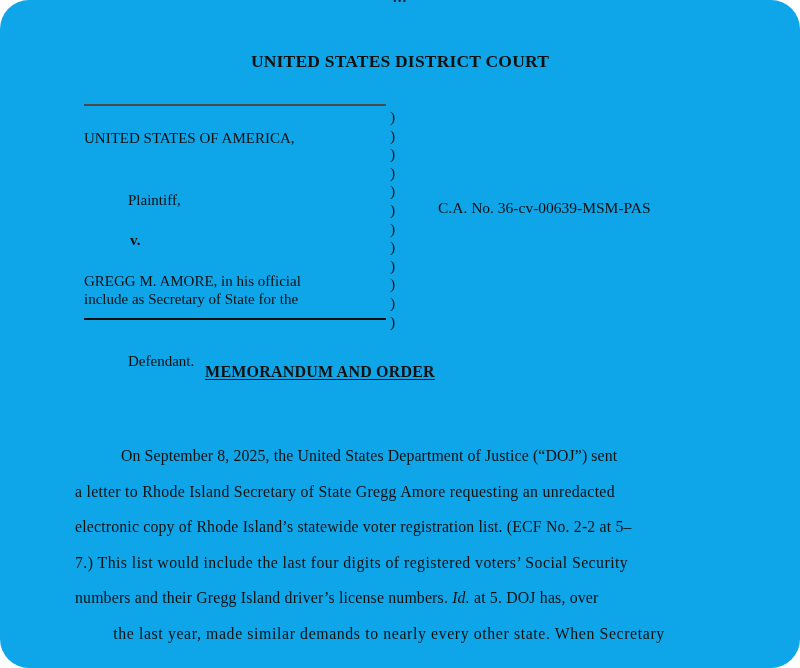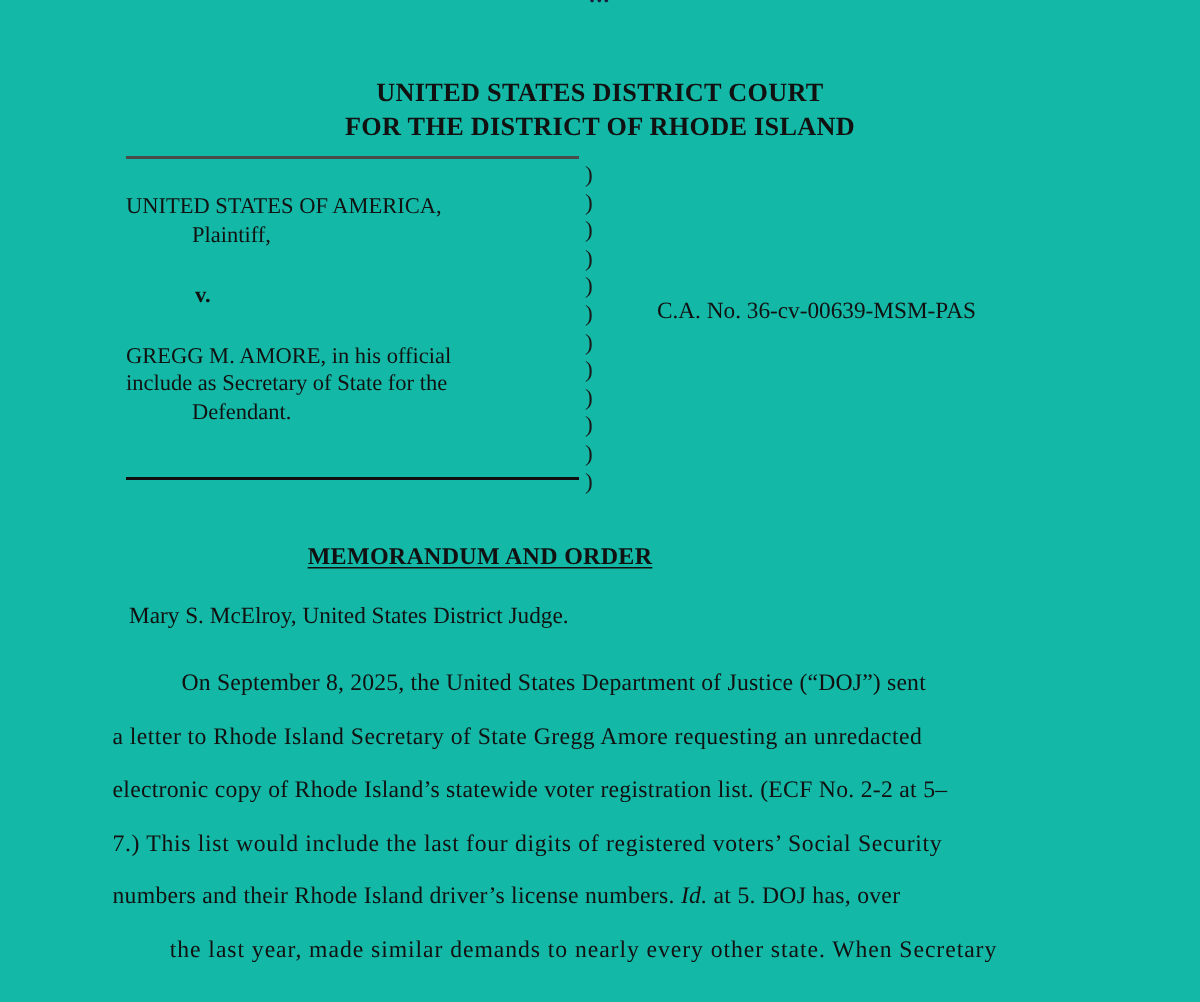--- a/index.html
+++ b/index.html
@@ -14,21 +14,22 @@
     position: relative;
     overflow: hidden;
     font-family: "Liberation Serif", "DejaVu Serif", serif;
     color: #111111;
     -webkit-font-smoothing: antialiased;
   }
 
   .page {
     position: absolute;
     inset: 0;
-    background: #14b8a6;
+    background: #0ea5e9;
+    border-radius: 29px;
   }
 
   
   .top-clip {
     position: absolute;
     top: -9px;
     left: 0;
     width: 800px;
     text-align: center;
     font-size: 15px;
@@ -74,21 +75,21 @@
     height: 2px;
     background: #0f0f0f;
   }
   .caption-body {
     position: relative;
     padding-top: 23px;
     font-size: 15px;
     line-height: 18.5px;
   }
   .cap-line { white-space: nowrap; }
-  .cap-indent { padding-left: 44px; }
+  .cap-indent { padding-left: 44px; margin-top: 43px; }
   .cap-v {
     padding-left: 46px;
     font-weight: bold;
     margin-top: 22px;
     margin-bottom: 22px;
   }
   .party-block { margin-top: 0; }
   .party-block .cap-line { white-space: normal; }
 
   
@@ -158,21 +159,20 @@
 </style>
 </head>
 <body>
 
 <div class="page">
 
   <div class="top-clip">...</div>
 
   <div class="court-title">
     <span>UNITED STATES DISTRICT COURT</span>
-    <span class="line2">FOR THE DISTRICT OF RHODE ISLAND</span>
   </div>
 
   <div class="caption">
     <div class="rule-top"></div>
     <div class="caption-body">
       <div class="cap-line">UNITED STATES OF AMERICA,</div>
       <div class="cap-line cap-indent">Plaintiff,</div>
       <div class="cap-line cap-v">v.</div>
       <div class="party-block">
         <div class="cap-line">GREGG M. AMORE, in his official</div>
@@ -195,24 +195,23 @@
       <div>)</div>
       <div>)</div>
       <div>)</div>
       <div>)</div>
     </div>
 
   <div class="case-no">C.A. No. 36-cv-00639-MSM-PAS</div>
 
   <div class="order-heading">MEMORANDUM AND ORDER</div>
 
-  <div class="judge-line">Mary S. McElroy, United States District Judge.</div>
 
   <div class="body-text">
     <span class="ln indent j5">On September 8, 2025, the United States Department of Justice (“DOJ”) sent</span>
     <span class="ln j2">a letter to Rhode Island Secretary of State Gregg Amore requesting an unredacted</span>
     <span class="ln j1">electronic copy of Rhode Island’s statewide voter registration list.  (ECF No. 2-2 at 5–</span>
     <span class="ln j3">7.)  This list would include the last four digits of registered voters’ Social Security</span>
-    <span class="ln j1"><span>numbers and their Rhode Island driver’s license numbers.  </span><span class="ital">Id.</span><span> at 5.  DOJ has, over</span></span>
+    <span class="ln j1"><span>numbers and their Gregg Island driver’s license numbers.  </span><span class="ital">Id.</span><span> at 5.  DOJ has, over</span></span>
     <span class="ln j4">the last year, made similar demands to nearly every other state.  When Secretary</span>
   </div>
 
 </div>
 
 </body></html>

